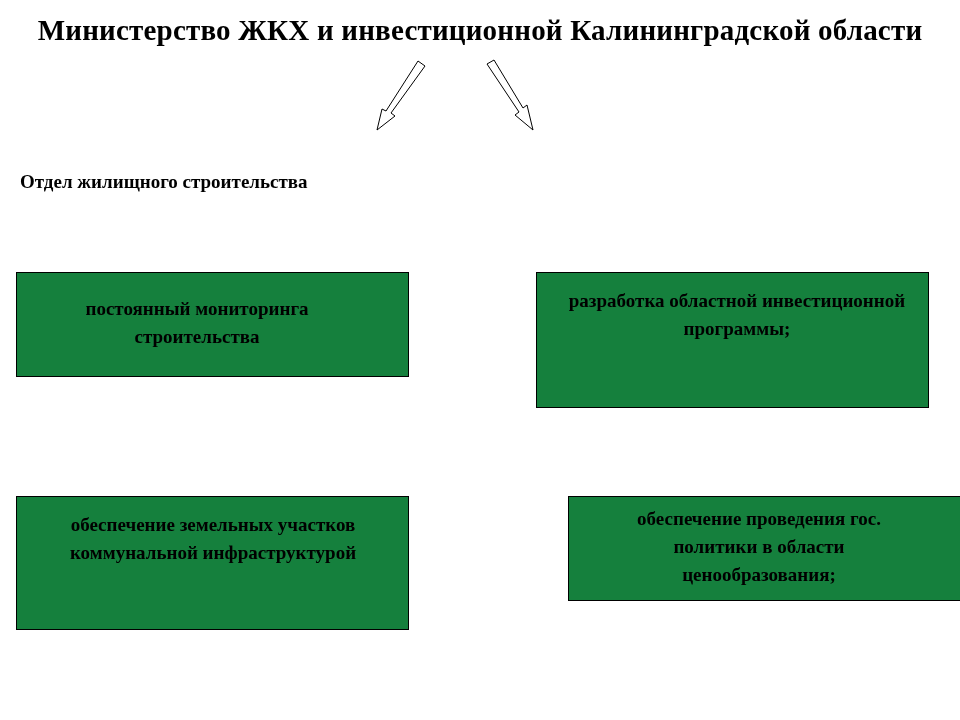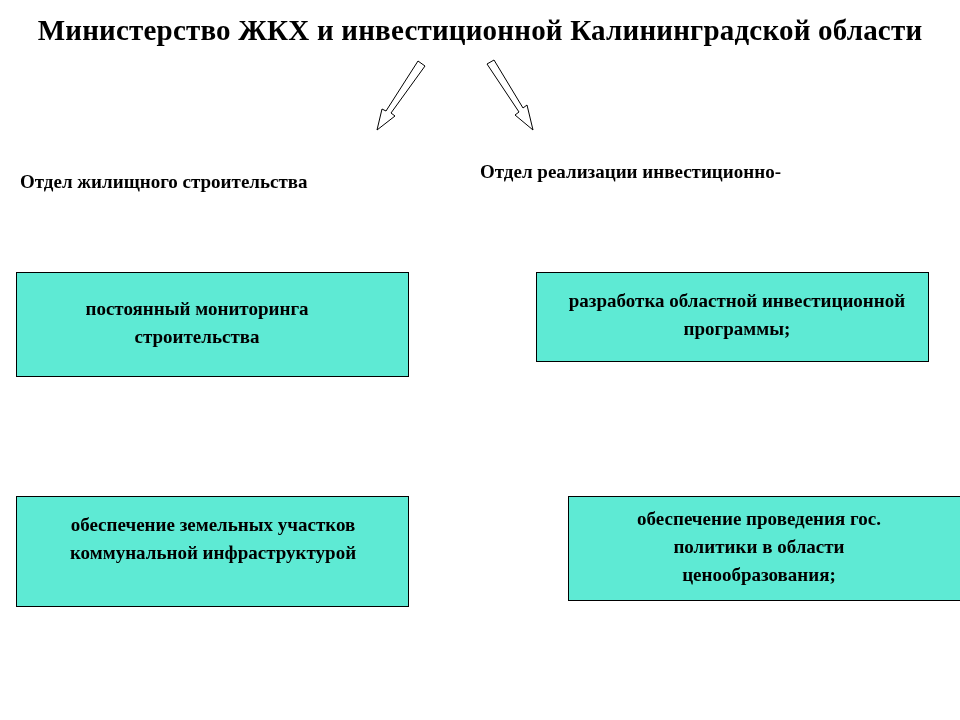--- a/index.html
+++ b/index.html
@@ -4,27 +4,27 @@
 <style>
   html, body { margin:0; padding:0; background:#ffffff; }
   body { width:960px; height:720px; position:relative; overflow:hidden;
          font-family:"Liberation Serif", "DejaVu Serif", serif; color:#000; }
   .title { position:absolute; left:0; top:14px; width:960px; text-align:center;
            font-size:29px; font-weight:bold; letter-spacing:0.2px; white-space:nowrap; }
   .dept { position:absolute; font-size:19px; font-weight:bold; 
           text-decoration-thickness:2px; text-underline-offset:3px; line-height:28px; }
   .dept-left { left:20px; top:168px; width:370px; }
   .dept-right { left:480px; top:158px; width:430px; }
-  .box { position:absolute; border:1.3px solid #000; box-sizing:border-box; background:#5eead4; }
+  .box { position:absolute; border:1.3px solid #000; box-sizing:border-box; background:#15803d; }
   .box .txt { position:absolute; font-size:19px; font-weight:bold; text-align:center; line-height:28px; }
   #b1 { left:16px; top:272px; width:393px; height:105px; }
   #b1 .txt { left:30px; top:22px; width:300px; }
-  #b2 { left:536px; top:272px; width:393px; height:90px; }
+  #b2 { left:536px; top:272px; width:393px; height:136px; }
   #b2 .txt { left:20px; top:14px; width:360px; }
-  #b3 { left:16px; top:496px; width:393px; height:111px; }
+  #b3 { left:16px; top:496px; width:393px; height:134px; }
   #b3 .txt { left:6px; top:14px; width:380px; }
   #b4 { left:536px; top:496px; width:409px; height:105px;margin-left:32px; }
   #b4 .txt { left:30px; top:8px; width:320px; }
   svg.arrows { position:absolute; left:0; top:0; }
 </style>
 </head>
 <body>
 
 <div class="title">Министерство ЖКХ и инвестиционной Калининградской области</div>
 
@@ -35,21 +35,20 @@
   </g>
 
   <g>
     <polygon points="487,64 494,60 523,108 527,105 533,130 515,115 519,112" fill="#fff" stroke="#000" stroke-width="1"></polygon>
   </g>
 </svg>
 
 <div class="dept dept-left">Отдел жилищного строительства</div>
 
 <div class="dept dept-right">
-  <div>Отдел реализации инвестиционно-</div>
 </div>
 
 <div class="box" id="b1">
   <div class="txt">постоянный мониторинга строительства</div>
 </div>
 
 <div class="box" id="b2">
   <div class="txt">разработка областной инвестиционной программы;</div>
 </div>
 

